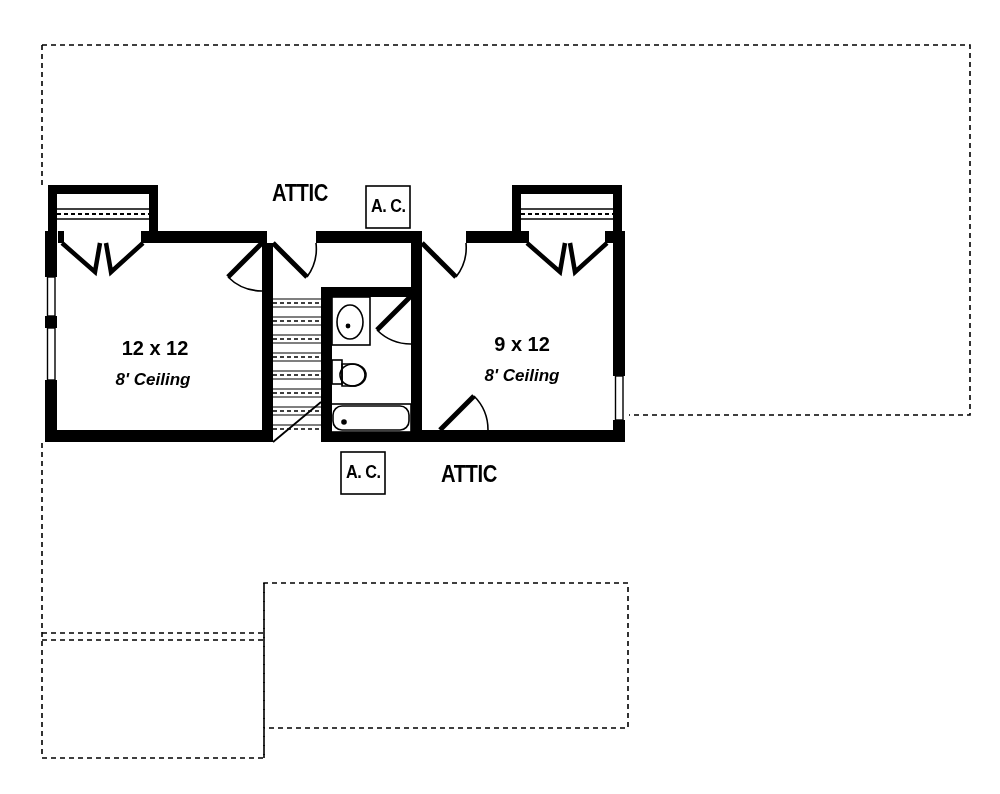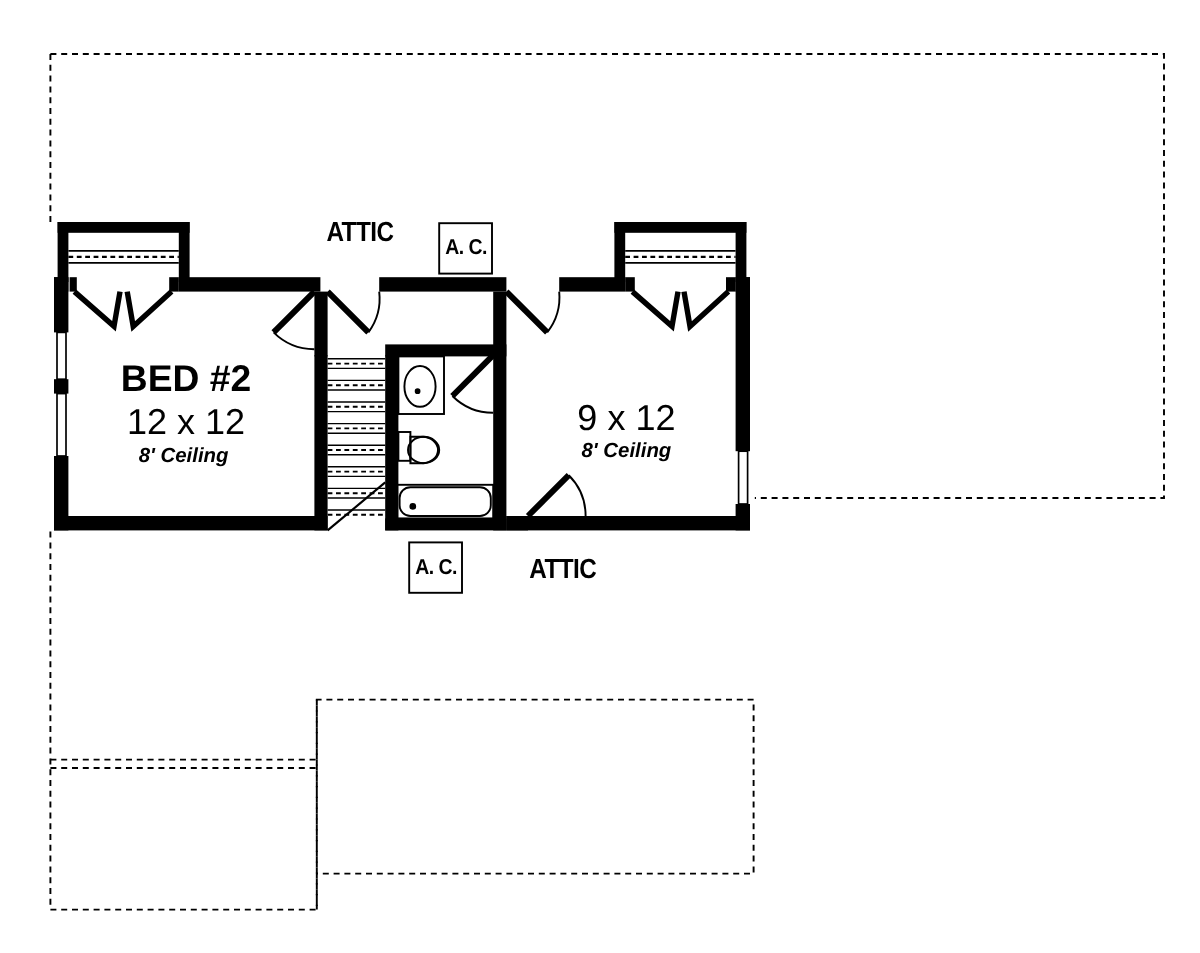--- a/index.html
+++ b/index.html
@@ -31,22 +31,22 @@
     white-space: nowrap;
     line-height: 1;
     font-family: "Liberation Sans", sans-serif;
   }
   .room-title {
     font-size: 31px;
     font-weight: bold;
     letter-spacing: 0px;
   }
   .room-dims {
-    font-size: 30px;
-    font-weight: normal;
+    font-size: 20px;
+    font-weight: bold;
   }
   .room-ceiling {
     font-size: 17px;
     font-weight: bold;
     font-style: italic;
   }
   .attic-label {
     font-size: 23px;
     font-weight: bold;
     letter-spacing: -0.5px;
@@ -249,21 +249,20 @@
       <rect x="331" y="404" width="80" height="28"></rect>
       <rect x="333" y="406" width="76" height="24" rx="9" ry="9"></rect>
       <circle cx="344" cy="422" r="2" fill="#000000"></circle>
     </g>
 
     <rect x="366" y="186" width="44" height="42" fill="#ffffff" stroke="#000000" stroke-width="1.6"></rect>
     <rect x="341" y="452" width="44" height="42" fill="#ffffff" stroke="#000000" stroke-width="1.6"></rect>
 
   </svg>
 
-  <div class="txt room-title centered" style="left:155px; top:300px;">BED #2</div>
   <div class="txt room-dims centered" style="left:155px; top:338px;">12 x 12</div>
   <div class="txt room-ceiling centered" style="left:153px; top:371px;">8' Ceiling</div>
 
   <div class="txt room-dims centered" style="left:522px; top:334px;">9 x 12</div>
   <div class="txt room-ceiling centered" style="left:522px; top:367px;">8' Ceiling</div>
 
   <div class="txt attic-label" style="left:272px; top:182px;">ATTIC</div>
   <div class="txt attic-label" style="left:441px; top:463px;">ATTIC</div>
 
   <div class="txt ac-label" style="left:371px; top:197px;">A. C.</div>

